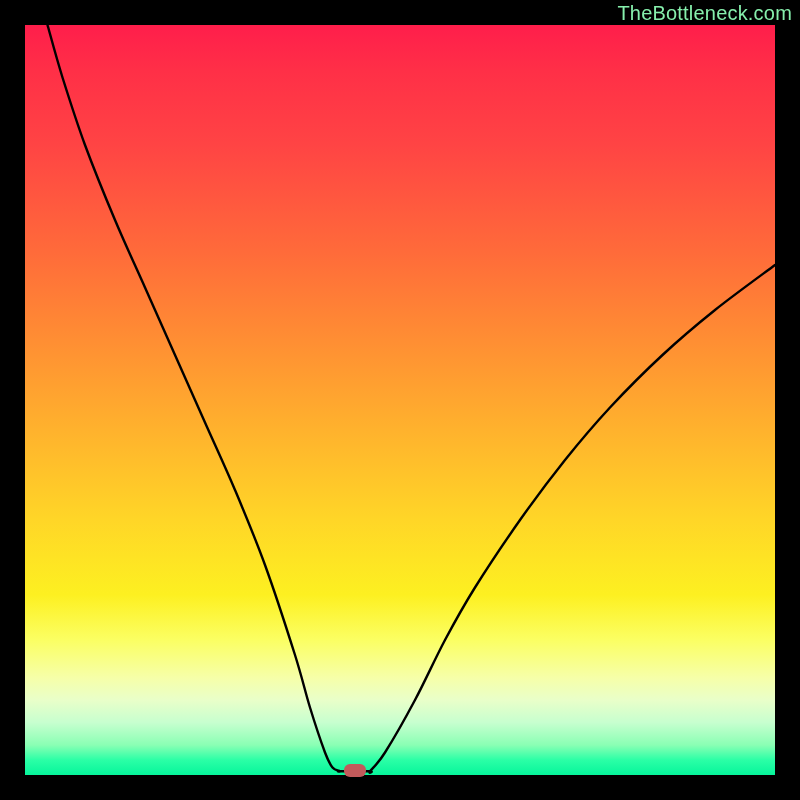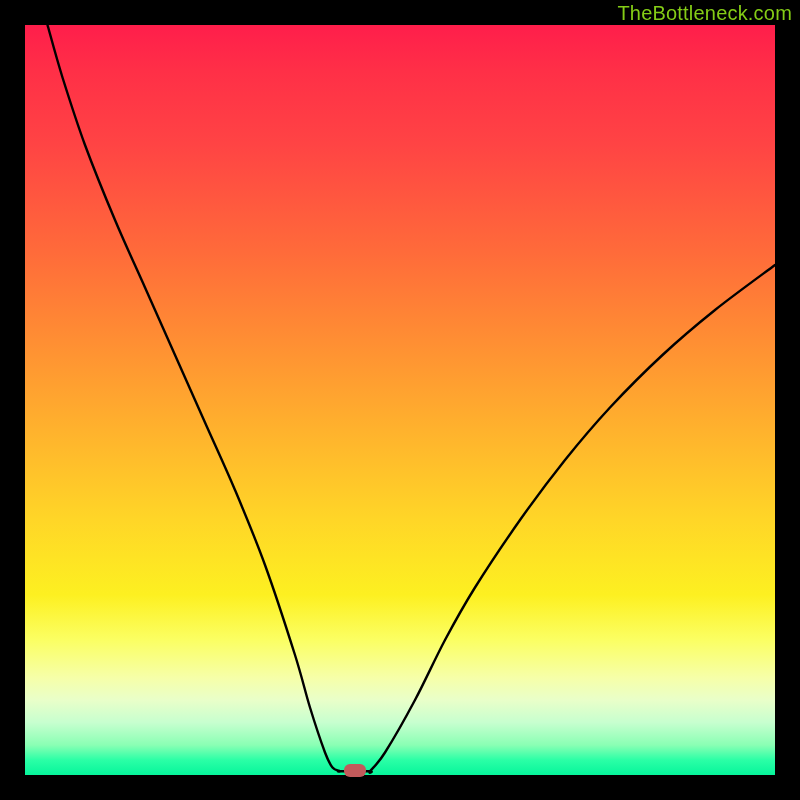--- a/index.html
+++ b/index.html
@@ -42,21 +42,21 @@
       #c7ffcf 93%,
       #8affb4 96%,
       #2bffa6 98%,
       #06f59b 100%
     );
   }
   .watermark {
     position: absolute;
     top: 2px;
     right: 8px;
-    color: #84cc16;
+    color: #86efac;
     font-size: 20px;
     font-weight: 500;
     letter-spacing: 0.2px;
     user-select: none;
   }
   svg.curve {
     position: absolute;
     left: 0;
     top: 0;
     width: 750px;

